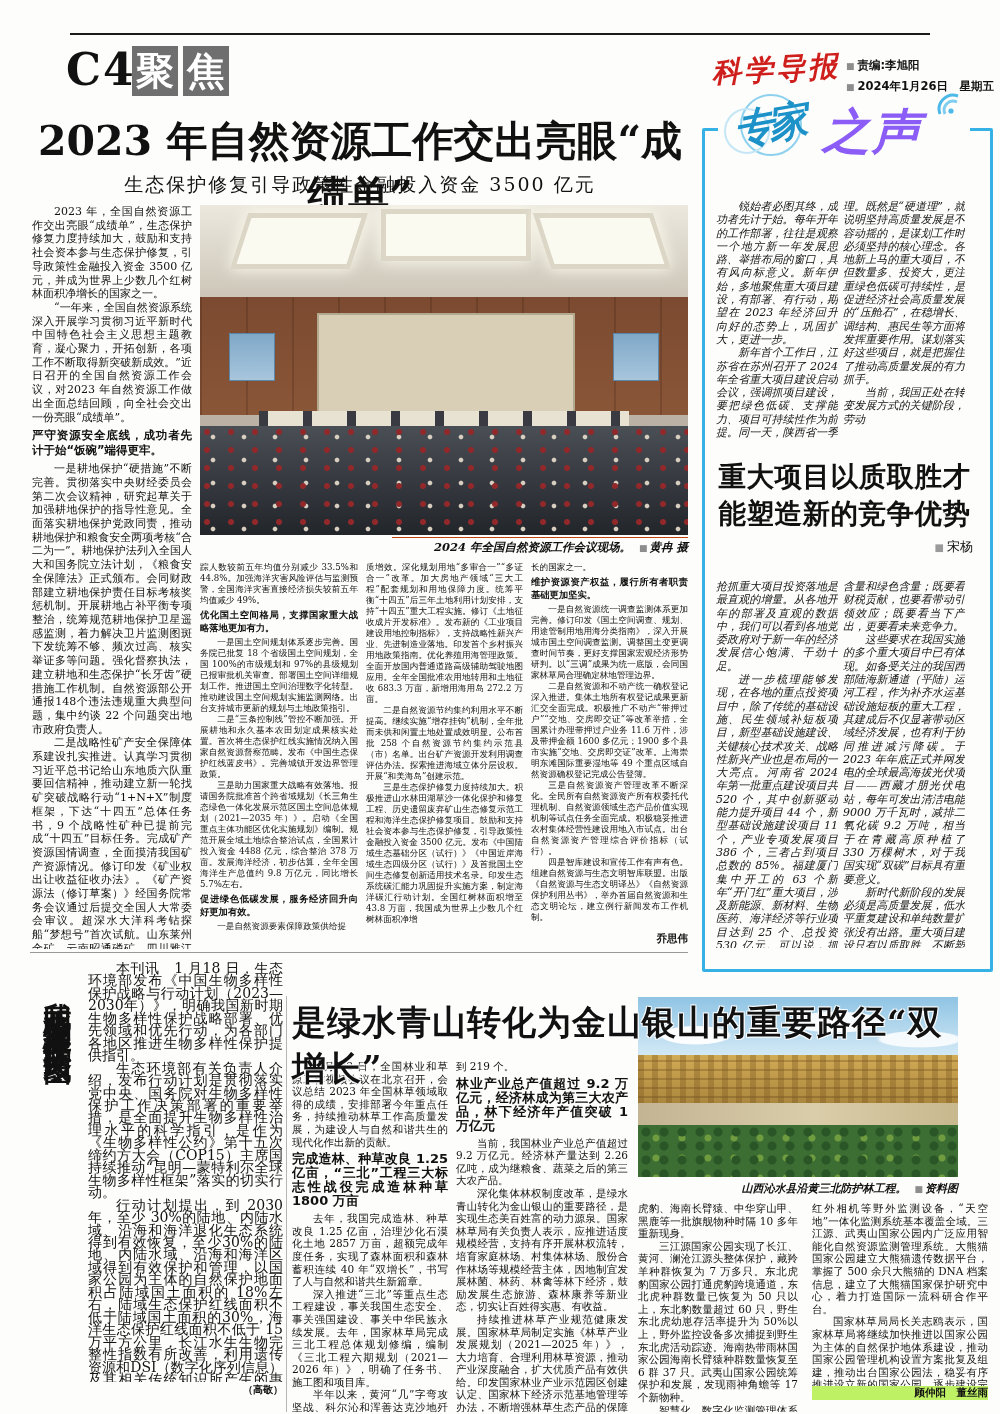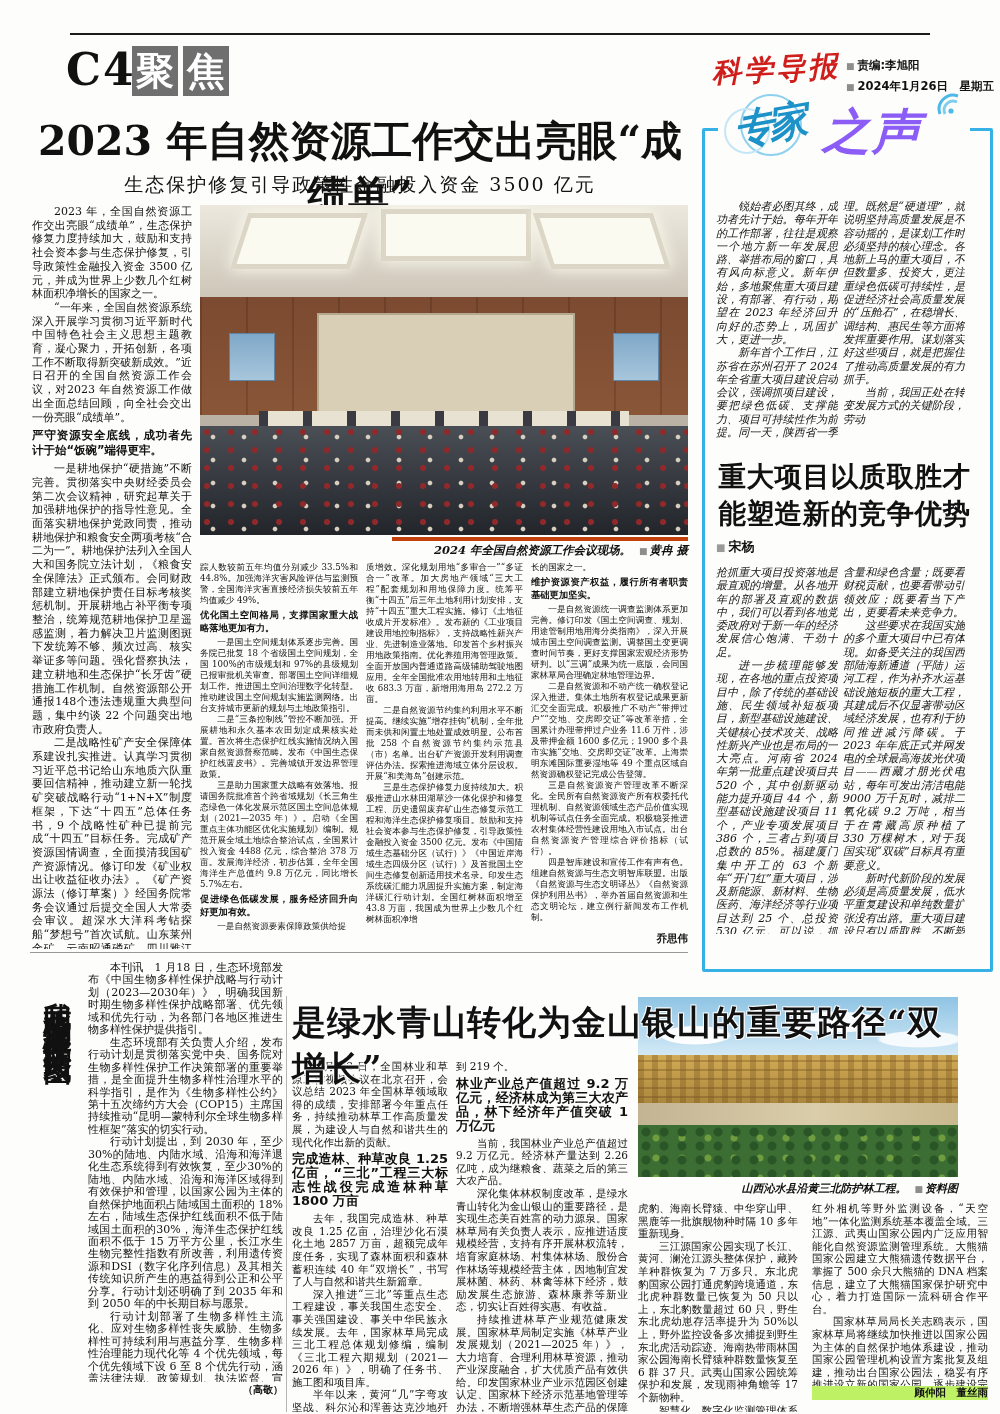--- a/index.html
+++ b/index.html
@@ -46,21 +46,21 @@
       linear-gradient(#7b4a30,#8a5638);}
   .p1-screen{left:24%;top:108px;width:52%;height:98px;background:#d8cfb6;border:2px solid #b3a98e;}
   .p1-bluescr{top:128px;width:9%;height:46px;background:linear-gradient(#7fa8c8,#a8c6dc);border:1px solid #5d86a6;}
   .p1-rostrum{left:12%;top:206px;width:76%;height:15px;background:
       repeating-linear-gradient(90deg,#3a3a42 0 9px,#e8e2d2 9px 44px);}
   .p1-crowd{left:0;top:221px;width:100%;height:109px;background:
       radial-gradient(circle at 7px 6px,#93282a 2.5px,transparent 3.5px),
       radial-gradient(circle at 13px 11px,#d8cfc0 1.8px,transparent 2.8px),
       linear-gradient(180deg,#4a4e55,#22252a);
       background-size:24px 18px,31px 23px,100% 100%;}
-  .pcaption{left:392px;top:537px;width:296px;border-top:4px solid #c2410c;padding-top:2px;text-align:right;
+  .pcaption{left:392px;top:537px;width:296px;border-top:1px solid #c2410c;padding-top:2px;text-align:right;
       font-size:11.5px;font-weight:700;font-style:italic;}
   .pcaption .sq,.fcaption .sq{color:#8d8d8d;font-style:normal;font-size:9px;margin:0 2px 0 8px;}
 
   
   .ebox{left:702px;top:128px;width:285px;height:838px;border:3px solid #36b1e5;border-radius:2px;background:#fdfdfb;}
   .elogo{left:718px;top:92px;width:252px;height:68px;background:#fdfdfb;z-index:2;}
   .elogo .ring1{position:absolute;left:22px;top:2px;width:58px;height:58px;border:2px solid #8ed1ef;border-radius:50%;}
   .elogo .ring2{position:absolute;left:6px;top:16px;width:42px;height:42px;border:2px solid #c5e6f6;border-radius:50%;}
   .elogo .zj{position:absolute;left:16px;top:6px;font-size:40px;font-weight:800;font-style:italic;color:#1d92c8;
       letter-spacing:-6px;transform:rotate(-10deg);}
@@ -69,30 +69,30 @@
   .elogo svg{position:absolute;right:6px;top:0;}
   .einner{left:716px;top:200px;width:257px;}
   .ecols{display:flex;gap:5px;}
   .ecol{width:122px;overflow:hidden;text-align:justify;font-size:11px;line-height:13.3px;font-style:italic;}
   .ecol p{margin:0;text-indent:2em;}
   .ecol p.ni{text-indent:0;}
   .etop{height:238px;}
   .ebot{height:368px;}
   .eheadline{margin:20px 0 6px 0;text-align:center;font-family:"DejaVu Sans","Liberation Sans",sans-serif;
       font-size:27.5px;font-weight:800;line-height:37px;letter-spacing:.5px;font-style:normal;}
-  .ebyline{text-align:left;font-weight:700;font-size:13px;margin-bottom:10px;font-style:normal;}
+  .ebyline{text-align:right;font-weight:400;font-size:13px;margin-bottom:24px;font-style:normal;}
   .ebyline .sq{color:#9a9a9a;font-size:10px;margin-right:3px;}
 
   
   .hdiv{left:30px;top:952px;width:658px;height:1px;background:#999;}
   .vdiv{left:286px;top:996px;width:1px;height:416px;background:#b5b5b5;}
 
   .vtitle{left:30px;top:980px;height:430px;writing-mode:vertical-rl;font-size:28px;font-weight:700;
       letter-spacing:4px;line-height:54px;}
-  .b-body{left:88px;top:962px;width:195px;height:420px;font-size:11px;line-height:12.45px;}
+  .b-body{left:88px;top:962px;width:195px;height:420px;font-size:14px;line-height:12.45px;}
   .b-byline{left:88px;top:1383px;width:195px;text-align:right;font-weight:700;font-size:10px;background:#fdfdfb;}
 
   
   .f-headline{left:292px;top:1000px;width:676px;font-size:34px;font-weight:800;letter-spacing:1px;z-index:3;
       text-shadow:1px 1px 0 rgba(255,255,255,.85),-1px -1px 0 rgba(255,255,255,.85),1px -1px 0 rgba(255,255,255,.85),-1px 1px 0 rgba(255,255,255,.85);}
   .photo2{left:638px;top:997px;width:320px;height:180px;overflow:hidden;background:#9fcde8;}
   .p2-sky{left:0;top:0;width:100%;height:66px;background:
       radial-gradient(ellipse 60px 16px at 18% 58%,rgba(255,255,255,.95) 55%,transparent 60%),
       radial-gradient(ellipse 80px 18px at 62% 38%,rgba(255,255,255,.9) 55%,transparent 60%),
       radial-gradient(ellipse 70px 14px at 88% 64%,rgba(255,255,255,.85) 55%,transparent 62%),

